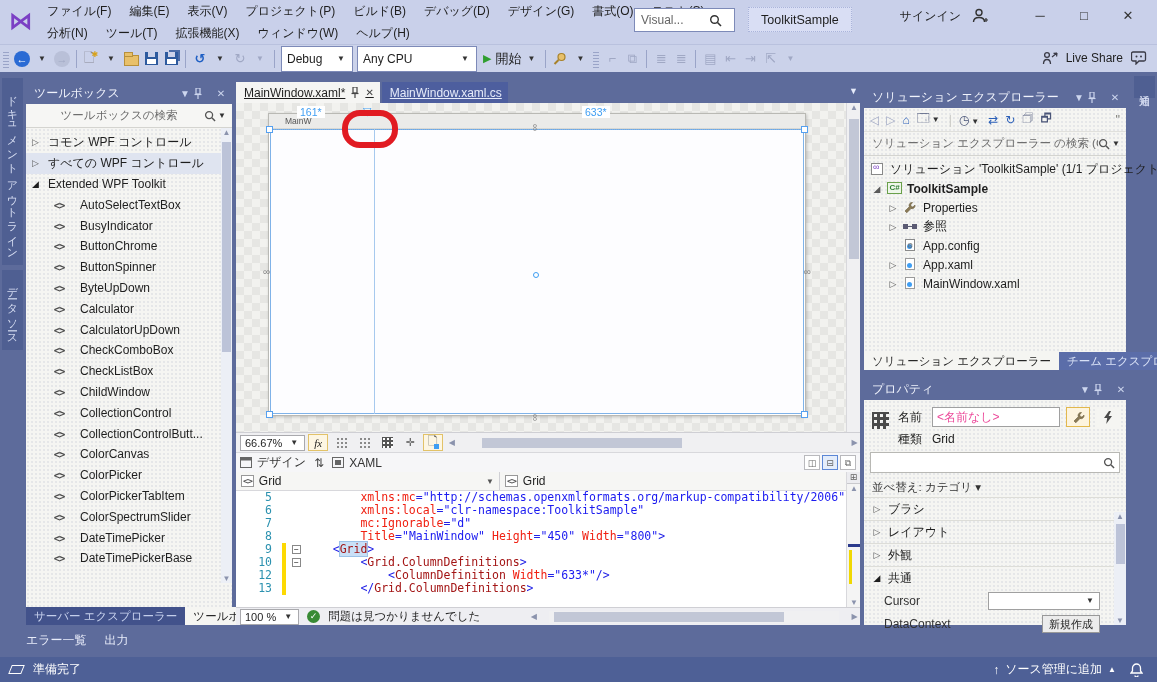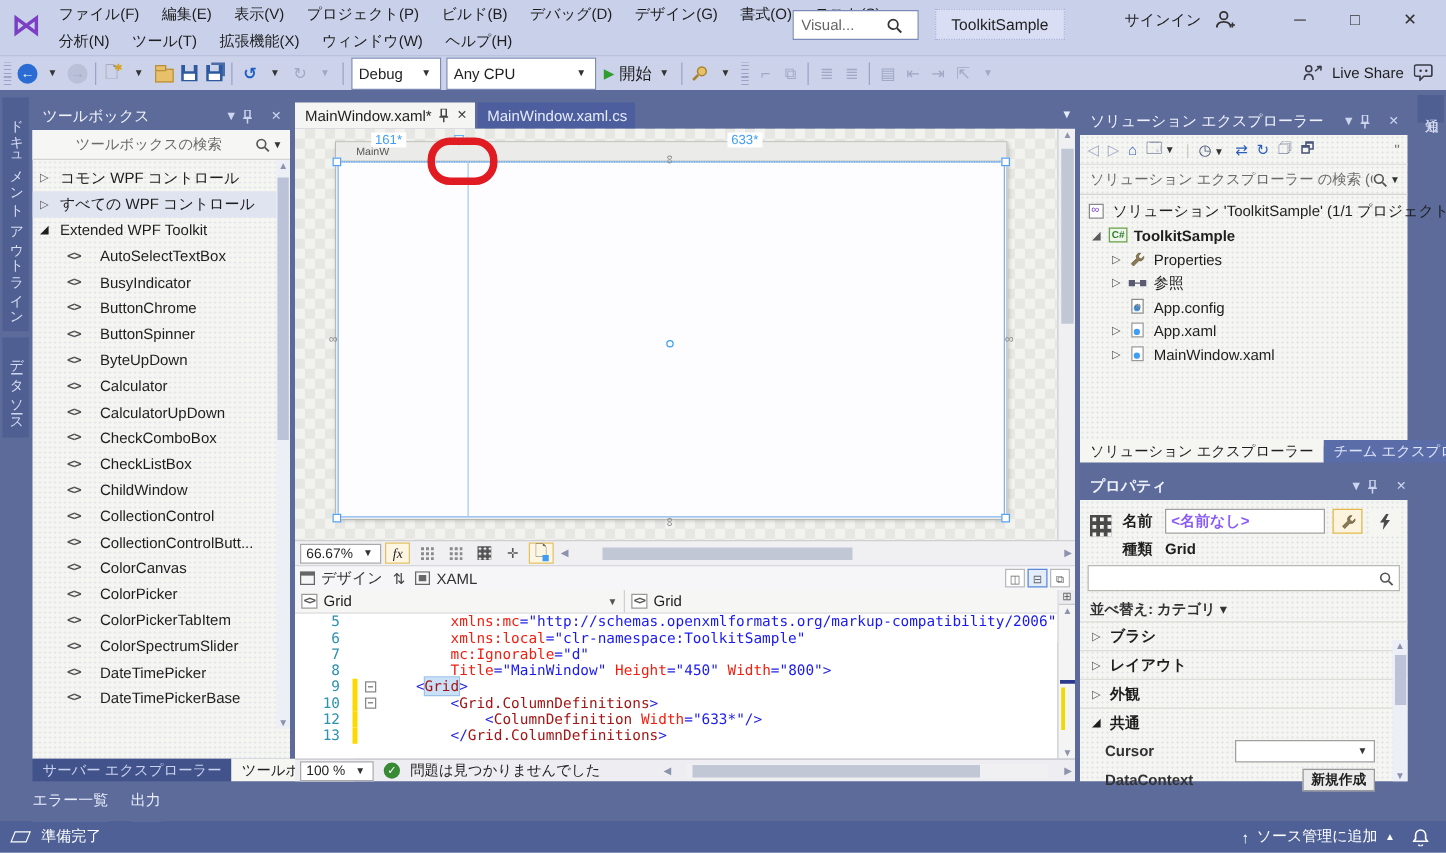--- a/index.html
+++ b/index.html
@@ -64,21 +64,21 @@
   #tb-scroll .thumb { position:absolute; left:1px; top:14px; width:9px; height:210px; background:#bcc3d8; }
   .sb-arrow { color:#8b93ad; font-size:8px; text-align:center; width:11px; }
   #toolbox-tabs { position:absolute; left:0; top:525px; width:206px; height:18px; display:flex; font-size:11.5px; }
   .bottom-tab { padding:2px 8px 0; height:18px; white-space:nowrap; }
   .bottom-tab.inactive { background:#42528b; color:#c8d2ee; }
   .bottom-tab.active { background:#f5f5f2; color:#1e1e1e; }
 
   
   #doc { position:absolute; left:236px; top:82px; width:624px; height:543px; }
   #doc-tabs { position:absolute; left:0; top:0; width:624px; height:21px; display:flex; }
-  .doc-tab { height:21px; padding:0 6px 0 8px; display:flex; align-items:center; gap:6px; font-size:12px; }
+  .doc-tab { height:21px; padding:0 6px 0 8px; display:flex; align-items:center; gap:6px; font-size:12px;text-decoration:underline; }
   .doc-tab.active { background:#f5f5f3; color:#1e1e1e; }
   .doc-tab.inactive { background:#4d5e9e; color:#e6ebfa; margin-left:2px; }
   .tab-ico { font-size:10px; color:#444; }
   #doc-tab-dd { position:absolute; right:2px; top:4px; color:#e6ebfa; font-size:9px; }
 
   
   #designer { position:absolute; left:0; top:21px; width:610px; height:411px; overflow:hidden;
     background-color:#f2f2ef;
     background-image:linear-gradient(45deg,#e6e6e3 25%,transparent 25%,transparent 75%,#e6e6e3 75%),
                      linear-gradient(45deg,#e6e6e3 25%,transparent 25%,transparent 75%,#e6e6e3 75%);
@@ -154,27 +154,27 @@
   .sol-ico { position:absolute; left:1px; top:0; width:12px; height:12px; border:1px solid #888; background:#fff; }
   .sol-ico:after { content:"∞"; position:absolute; left:1px; top:-2px; font-size:9px; color:#7b3fc4; }
   .ref-ico { position:absolute; top:4px; left:0; width:14px; height:5px; }
   .ref-ico i { position:absolute; top:0; width:5px; height:5px; background:#5a5a72; }
   .ref-ico i:first-child { left:0; } .ref-ico i:last-child { right:0; }
   .ref-ico:after { content:""; position:absolute; left:4px; top:2px; width:6px; height:1px; background:#5a5a72; }
   #sol-tabs { position:absolute; left:0; top:266px; width:262px; height:20px; display:flex; font-size:11.5px; }
   #sol-tabs .bottom-tab.team { background:#5b6da9; color:#dce4f8; }
 
   
-  #props { position:absolute; left:864px; top:378px; width:268px; height:247px;font-weight:bold; }
+  #props { position:absolute; left:864px; top:378px; width:268px; height:247px; }
   #props .panel-body { position:absolute; left:0; top:22px; width:262px; height:225px; }
   #prop-name-block { position:relative; height:48px; padding:6px 6px 0 34px; }
   #prop-grid-ico { position:absolute; left:8px; top:12px; width:17px; height:17px; background-image:linear-gradient(#4a4a4a 3px,transparent 3px),linear-gradient(90deg,#4a4a4a 3px,transparent 3px); background-size:6px 6px; background-position:-1px -1px; }
   .pn-row { display:flex; align-items:center; gap:6px; height:22px; }
   .pn-label { width:28px; font-size:12px; }
-  #name-input { flex:1; height:20px; border:1px solid #a0a0a0; background:#fff; padding:0 4px; font-size:12px; line-height:18px; color:#8b5cf6; }
+  #name-input { flex:1; height:20px; border:1px solid #a0a0a0; background:#fff; padding:0 4px; font-size:12px; line-height:18px; color:#ec4899; }
   .mini-btn { width:24px; height:20px; display:flex; align-items:center; justify-content:center; background:#f5f5f2; }
   .mini-btn.on { border:1px solid #e2b84d; background:#fdf4df; }
   #prop-search { margin:4px 6px; height:21px; background:#fff; border:1px solid #b8b8b4; display:flex; align-items:center; justify-content:flex-end; padding-right:4px; }
   #prop-sort { height:20px; padding:3px 8px; font-size:11.5px; color:#333; }
   .cat-row { height:23px; border-top:1px solid #ddddd8; display:flex; align-items:center; gap:6px; padding-left:8px; font-size:12px; }
   .fld-row { height:23px; display:flex; align-items:center; padding:0 26px 0 20px; font-size:12px; }
   .fld-row .fl { flex:1; color:#333; }
   .fld-combo { width:112px; height:18px; background:#fff; border:1px solid #a0a0a0; display:flex; align-items:center; justify-content:flex-end; padding-right:3px; }
   .fld-btn { width:58px; height:18px; background:#ececec; border:1px solid #999; font-size:11px; text-align:center; line-height:16px; }
   #prop-scroll { position:absolute; right:0; top:112px; width:12px; height:113px; background:#eceff6; }

